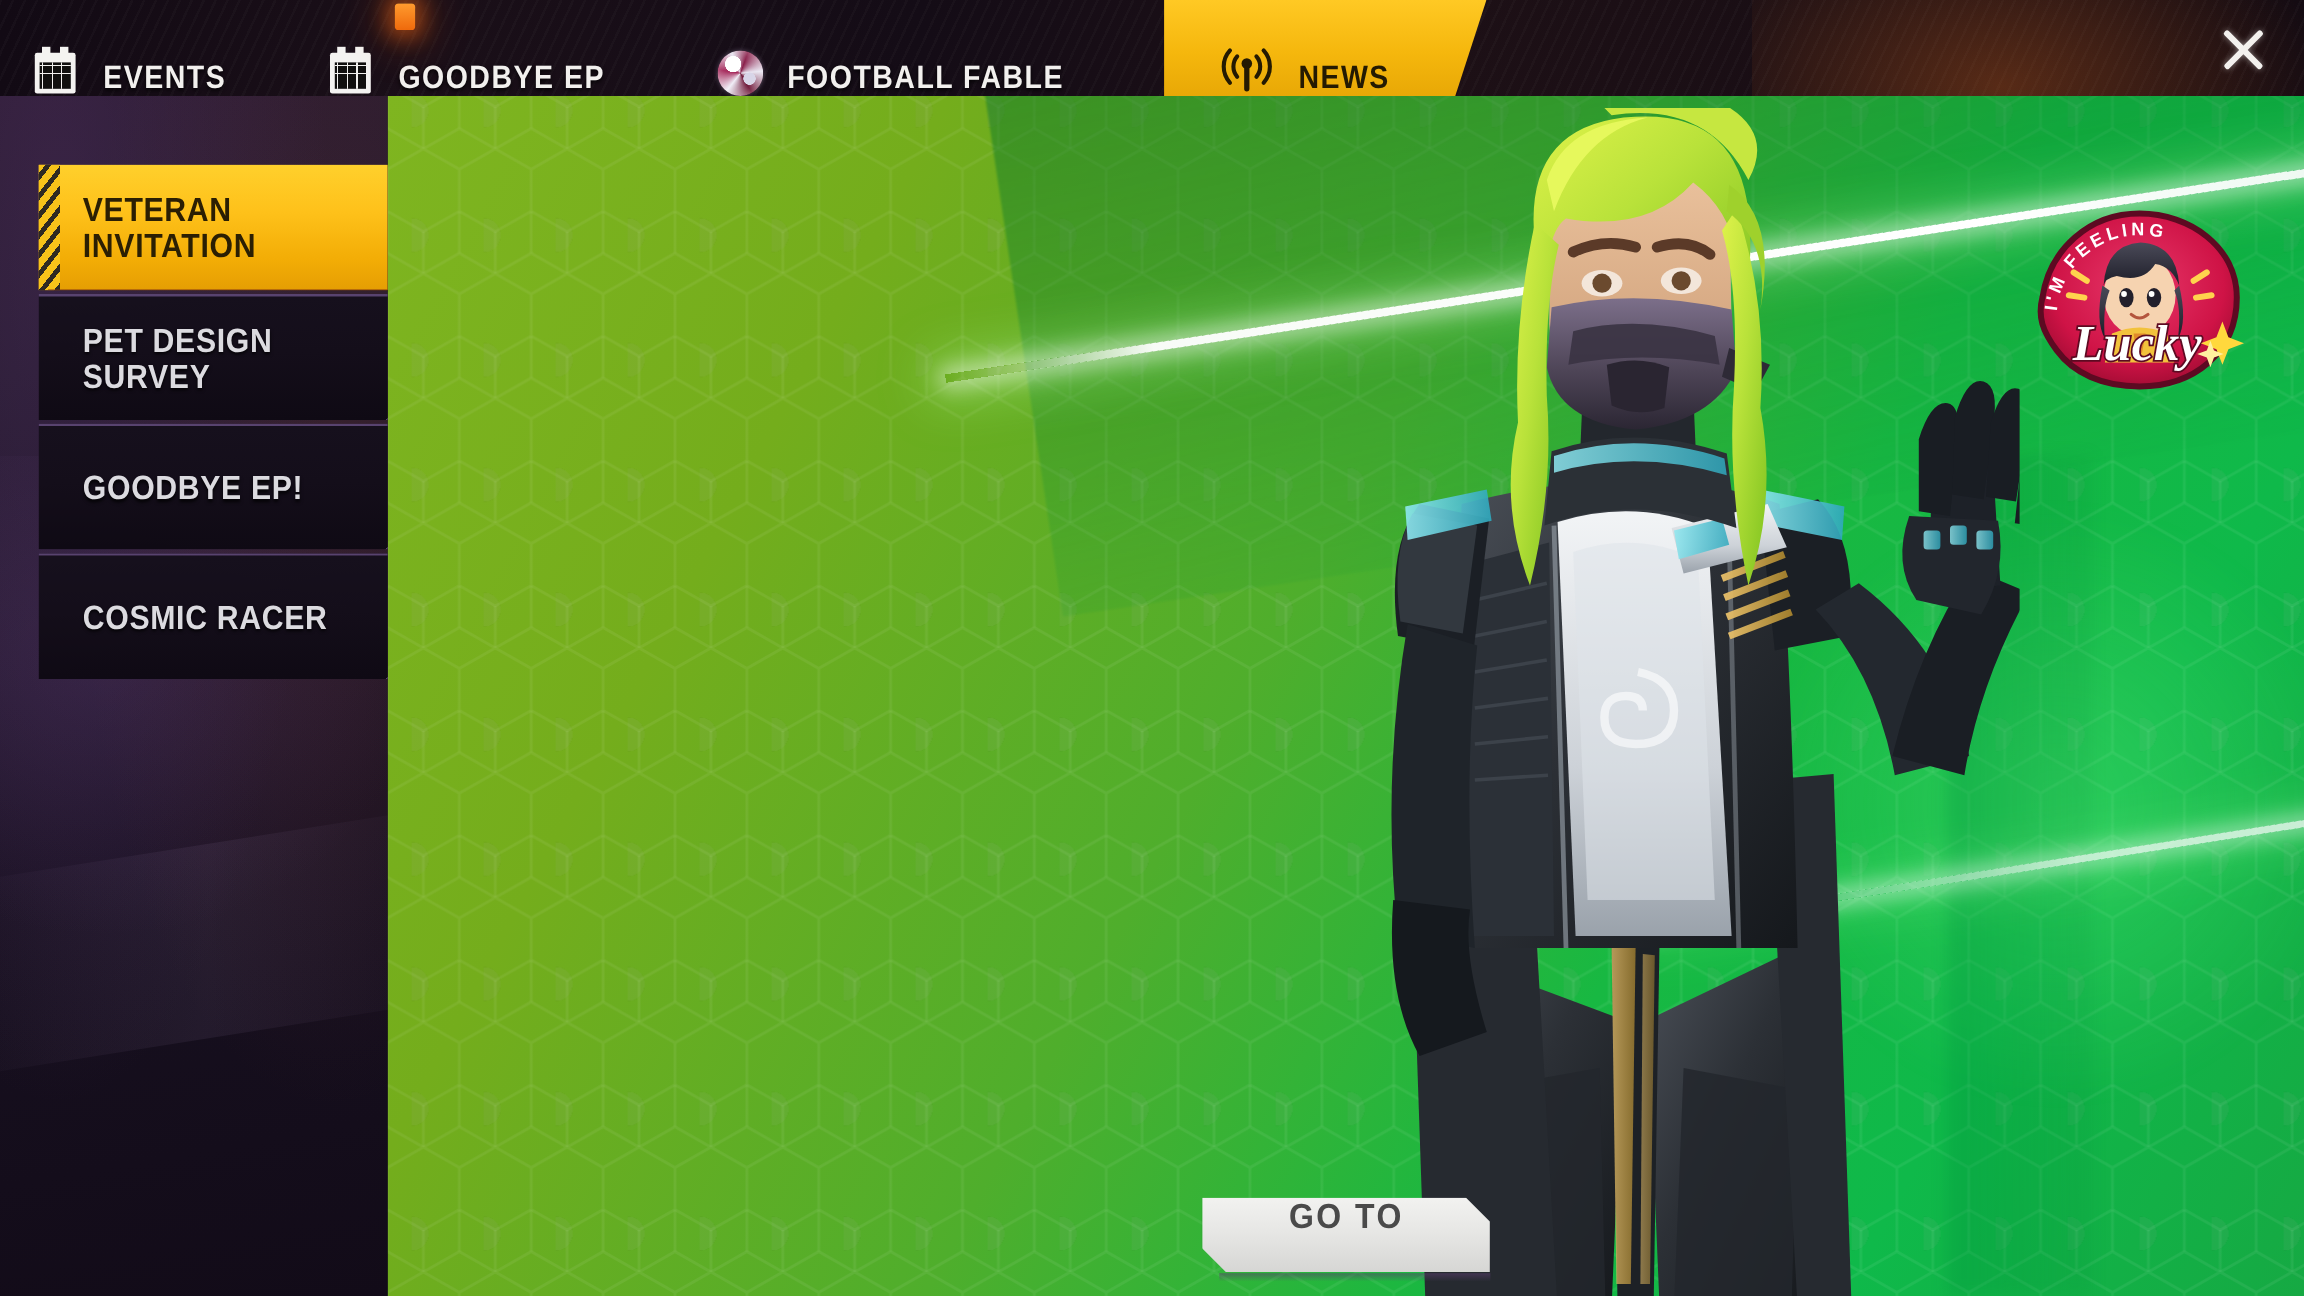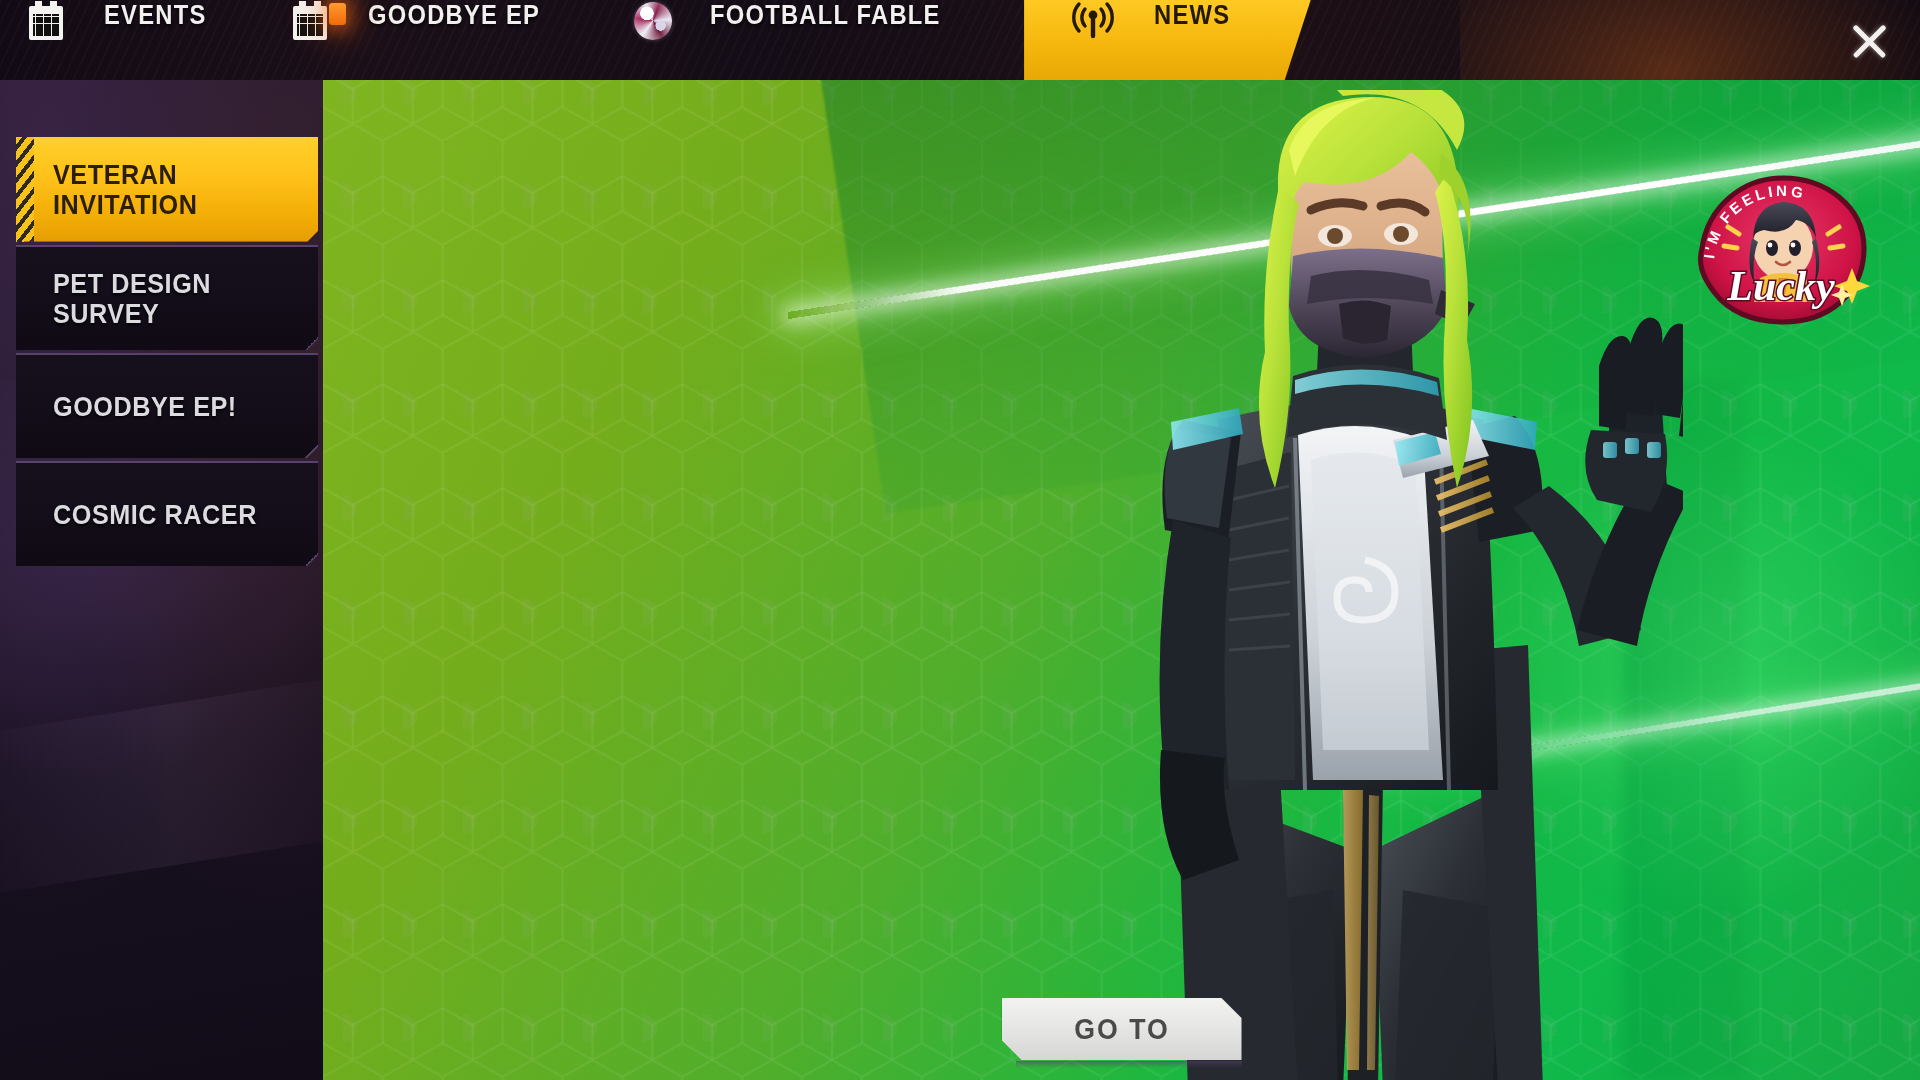--- a/index.html
+++ b/index.html
@@ -25,21 +25,21 @@
     pointer-events:none;
   }
   .topbar-glow{
     position:absolute; right:-60px; top:-110px; width:520px; height:260px;
     background:radial-gradient(ellipse at 40% 70%, rgba(255,120,30,.28), rgba(255,90,20,0) 62%);
     pointer-events:none;
   }
   .tabs{ position:absolute; left:0; top:0; height:80px; display:flex; align-items:stretch; }
 
   .tab{
-    display:flex; align-items:flex-start; gap:38px;
+    display:flex; align-items:flex-end; gap:20px;
     padding:0 44px 0 26px; height:80px; position:relative;
     cursor:pointer; user-select:none;
   }
   .tab .tab-label{
     color:#f2f0ee; font-size:27px; letter-spacing:1.4px; font-weight:700;
     font-family:"Liberation Sans Narrow","Liberation Sans",sans-serif;
     transform:scaleX(.88); transform-origin:left center;
     text-shadow:0 2px 4px rgba(0,0,0,.85);
     white-space:nowrap;
   }
@@ -117,21 +117,21 @@
   .sidebar-mist{
     position:absolute; left:-40px; top:300px; width:420px; height:420px;
     background:radial-gradient(ellipse at 30% 40%, rgba(120,80,150,.20), rgba(0,0,0,0) 65%);
   }
   .sidebar-streak{
     position:absolute; left:-60px; top:620px; width:520px; height:160px;
     background:linear-gradient(100deg, rgba(255,255,255,0) 0%, rgba(180,150,200,.09) 45%, rgba(255,255,255,0) 85%);
     transform:rotate(-9deg);
   }
 
-  .menu{ position:absolute; left:16px; top:57px; width:302px; }
+  .menu{ position:absolute; left:32px; top:57px; width:302px; }
 
   .menu-item{
     position:relative; width:302px; height:105px;
     display:flex; align-items:center;
     padding-left:37px; padding-right:12px;
     margin-bottom:3px;
     background:linear-gradient(180deg,#16101d 0%, #140e1a 45%, #0f0a14 100%);
     border-top:2px solid rgba(150,115,185,.55);
     cursor:pointer;
     clip-path:polygon(0 0, 100% 0, 100% calc(100% - 11px), calc(100% - 11px) 100%, 0 100%);
@@ -242,21 +242,21 @@
 
   
   .goto-wrap{
     position:absolute; left:50%; top:918px; transform:translateX(-50%);
     z-index:16;
   }
   .goto-btn{
     position:relative; width:240px; height:62px;
     background:linear-gradient(180deg,#f2f2f0 0%, #e6e6e4 48%, #d6d6d4 100%);
     clip-path:polygon(0 0, calc(100% - 20px) 0, 100% 20px, 100% 100%, 20px 100%, 0 calc(100% - 20px));
-    display:flex; align-items:center; justify-content:center;
+    display:flex; align-items:flex-start; justify-content:center;
     cursor:pointer;
     box-shadow:0 5px 10px rgba(0,0,0,.38);
   }
   .goto-btn .goto-label{
     color:#4a4a4a; font-size:29px; font-weight:700; letter-spacing:2.2px;
     font-family:"Liberation Sans Narrow","Liberation Sans",sans-serif;
     transform:scaleX(.92);
   }
   .goto-shadow{
     position:absolute; left:14px; width:226px; top:63px; height:7px;

